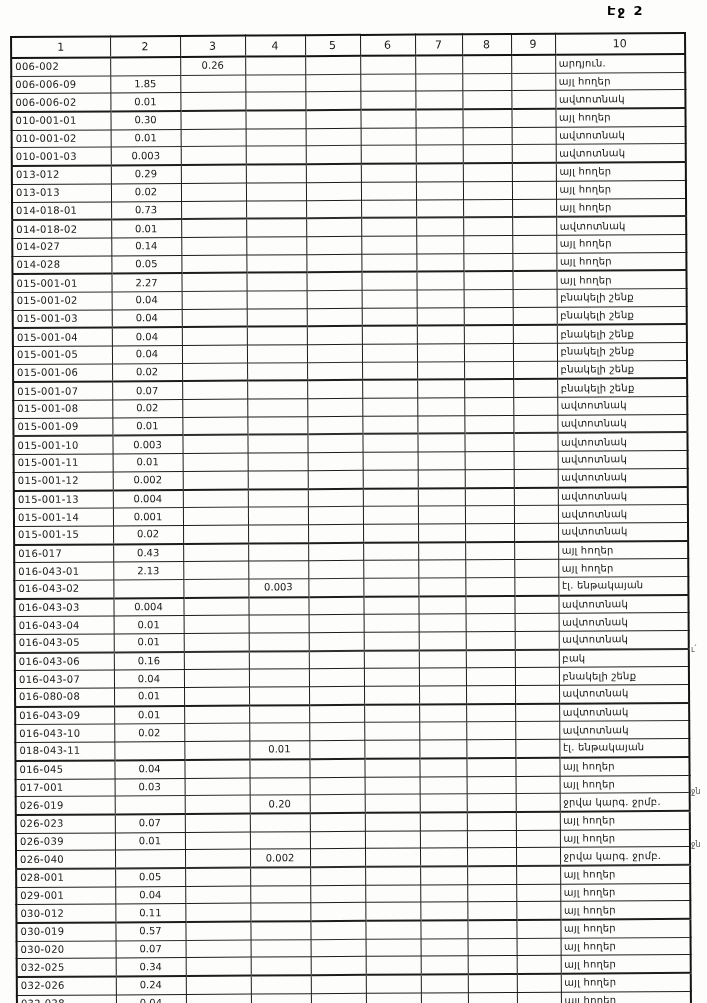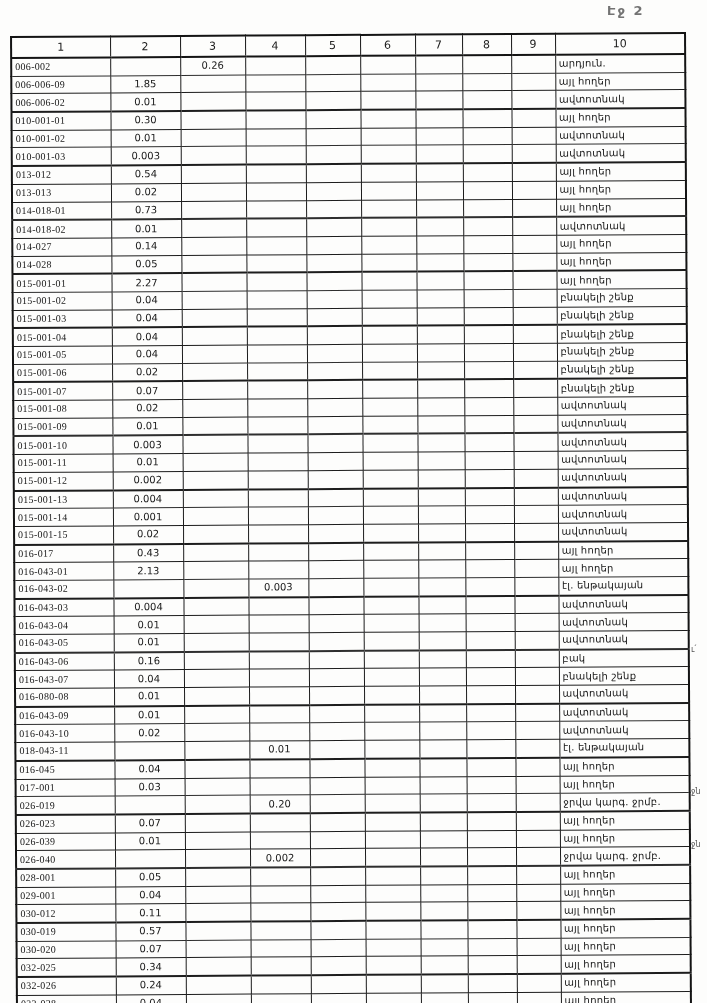--- a/index.html
+++ b/index.html
@@ -4,42 +4,42 @@
 <style>
   html,body{margin:0;padding:0;}
   body{
     width:707px;height:1003px;position:relative;overflow:hidden;
     background:#fdfdfc;
     font-family:"DejaVu Sans",sans-serif;
     color:#1b1b1b;
   }
   .page-label{
     position:absolute;top:3px;left:607px;
-    font-size:13px;font-weight:bold;letter-spacing:2px;color:#737373;
+    font-size:13px;font-weight:bold;letter-spacing:2px;color:#000000;
   }
   .table-wrap{
     position:absolute;left:16px;top:36px;width:676px;
     transform:rotate(-0.35deg);
     transform-origin:left bottom;
   }
   table.doc{
     border-collapse:collapse;table-layout:fixed;width:674px;
     border:2px solid #141414;
   }
   table.doc th{
     border:1px solid #161616;border-bottom:2px solid #141414;
     height:19px;font-size:11px;font-weight:normal;text-align:center;
     padding:0;color:#1b1b1b;
   }
   table.doc td{
     border:1px solid #1d1d1d;
     height:16.7px;padding:0 3px;font-size:10px;line-height:16px;
     white-space:nowrap;overflow:hidden;color:#171717;
   }
-  table.doc td.c-code{text-align:left;letter-spacing:0.3px;font-family:Liberation Serif, serif;}
+  table.doc td.c-code{text-align:left;letter-spacing:0.3px;}
   table.doc td.c-num{text-align:center;}
   table.doc td.c-use{text-align:left;font-size:10px;letter-spacing:0.2px;margin-left:8px;}
   
   tbody tr:nth-child(3n) td{border-bottom-width:2px;}
   tbody tr:nth-child(4n+1) td{border-bottom-color:#2e2e2e;}
   .margin-note{
     position:absolute;left:691px;
     font-size:8px;color:#555;letter-spacing:0;line-height:8px;
     font-family:"DejaVu Sans",sans-serif;
   }
@@ -145,21 +145,21 @@
           <td class="c-num"></td>
           <td class="c-num"></td>
           <td class="c-num"></td>
           <td class="c-num"></td>
           <td class="c-num"></td>
           <td class="c-num"></td>
           <td class="c-use">ավտոտնակ</td>
         </tr>
         <tr>
           <td class="c-code">013-012</td>
-          <td class="c-num">0.54</td>
+          <td class="c-num">0.29</td>
           <td class="c-num"></td>
           <td class="c-num"></td>
           <td class="c-num"></td>
           <td class="c-num"></td>
           <td class="c-num"></td>
           <td class="c-num"></td>
           <td class="c-num"></td>
           <td class="c-use">այլ հողեր</td>
         </tr>
         <tr>

